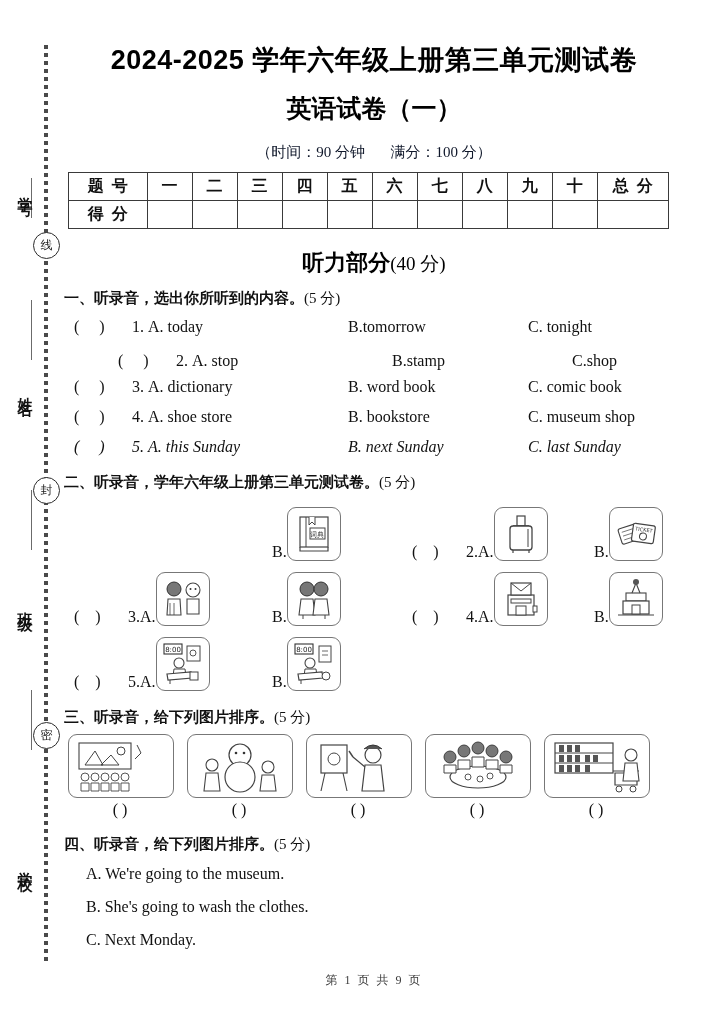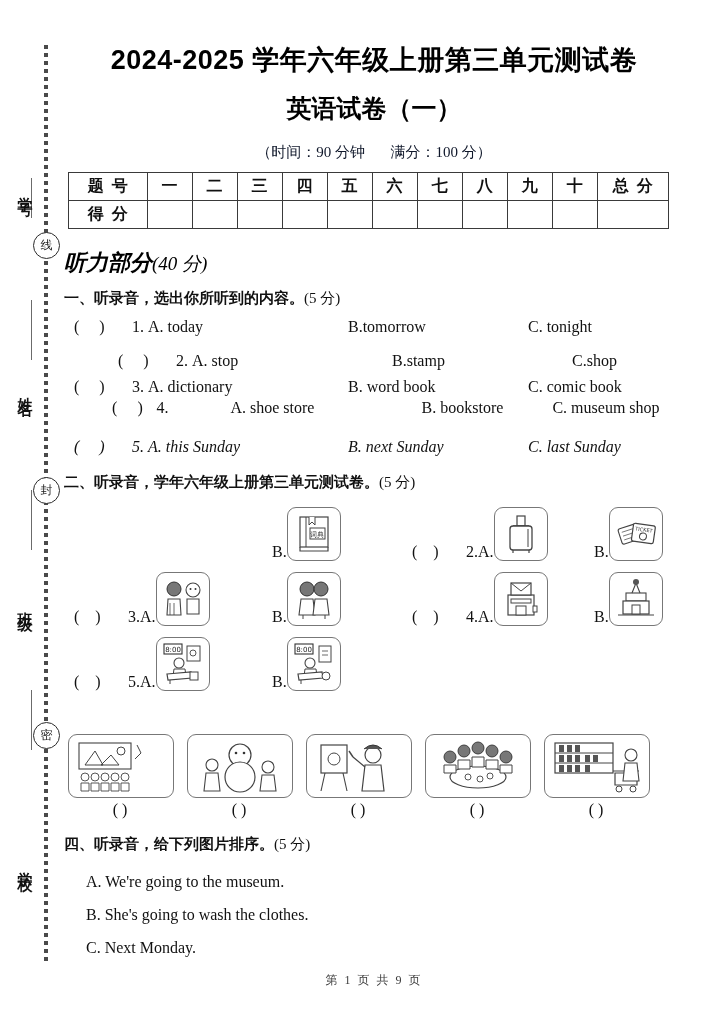--- a/index.html
+++ b/index.html
@@ -132,25 +132,25 @@
   }
   #score-table td.head-cell { letter-spacing: 8px; text-indent: 8px; width: 74px; }
   #score-table td.num-cell { width: 42px; }
   #score-table td.total-cell { width: 67px; letter-spacing: 8px; text-indent: 8px; }
 
   
   .part-banner {
     position: absolute;
     left: 0;
     width: 620px;
+    text-align: center;
     font-family: "Liberation Sans", sans-serif;
     font-size: 22px;
     font-weight: bold;
     color: #000000;
-    font-style: italic;
   }
   .part-banner .pts {
     font-family: "Liberation Serif", serif;
     font-weight: normal;
     font-size: 19px;
   }
 
   .q-head {
     position: absolute;
     left: 0;
@@ -237,21 +237,20 @@
     color: #111111;
   }
 
   
   .ans-line {
     position: absolute;
     left: 22px;
     font-size: 16px;
     color: #111111;
     white-space: nowrap;
-    margin-top: 8px;
   }
 
   
   #footer {
     position: absolute;
     left: 0; top: 972px;
     width: 620px;
     text-align: center;
     font-size: 12px;
     color: #3b3b3b;
@@ -341,21 +340,21 @@
     <div class="choice-row" style="top:352px;margin-left:44px;">
       <span class="paren">(&nbsp;&nbsp;&nbsp;&nbsp;&nbsp;)</span><span>2.</span>
       <span class="optA">A. stop</span><span class="optB">B.stamp</span><span class="optC">C.shop</span>
     </div>
 
     <div class="choice-row" style="top:378px;">
       <span class="paren">(&nbsp;&nbsp;&nbsp;&nbsp;&nbsp;)</span><span>3.</span>
       <span class="optA">A. dictionary</span><span class="optB">B. word book</span><span class="optC">C. comic book</span>
     </div>
 
-    <div class="choice-row" style="top:399px;text-align:center;">
+    <div class="choice-row" style="top:408px;">
       <span class="paren">(&nbsp;&nbsp;&nbsp;&nbsp;&nbsp;)</span><span>4.</span>
       <span class="optA">A. shoe store</span><span class="optB">B. bookstore</span><span class="optC">C. museum shop</span>
     </div>
 
     <div class="choice-row" style="top:438px;font-style:italic;">
       <span class="paren">(&nbsp;&nbsp;&nbsp;&nbsp;&nbsp;)</span><span>5.</span>
       <span class="optA">A. this Sunday</span><span class="optB">B. next Sunday</span><span class="optC">C. last Sunday</span>
     </div>
 
     <div class="q-head" style="top:473px;">
@@ -486,20 +485,23 @@
             <circle cx="22" cy="25" r="5" fill="#fff" stroke="#444" stroke-width="1.1"></circle>
             <path d="M17 31 L28 31 L29 38 L16 38 Z" fill="#fff" stroke="#444" stroke-width="1"></path>
             <path d="M10 36 L34 34 L35 40 L11 42 Z" fill="#fff" stroke="#444" stroke-width="1.2"></path>
             <line x1="13" y1="42" x2="13" y2="46" stroke="#444" stroke-width="1"></line>
             <circle cx="38" cy="38" r="4" fill="#fff" stroke="#444" stroke-width="1"></circle>
           </svg>
         </span>
       </div>
     </div>
 
+    <div class="q-head" style="top:708px;">
+      <span>三、听录音，给下列图片排序。</span><span class="pts">(5 分)</span>
+    </div>
 
     <div class="order-row" style="top:734px;">
 
       <div class="order-cell" style="left:0px;">
         <div class="order-pic">
           <svg width="104" height="62" viewBox="0 0 104 62">
             <rect x="10" y="8" width="52" height="26" fill="#fff" stroke="#444" stroke-width="1.1"></rect>
             <path d="M16 30 L26 16 L34 30 Z" fill="none" stroke="#444" stroke-width="1"></path>
             <path d="M32 30 L42 20 L50 30 Z" fill="none" stroke="#444" stroke-width="1"></path>
             <circle cx="52" cy="16" r="4" fill="none" stroke="#444" stroke-width="1"></circle>

